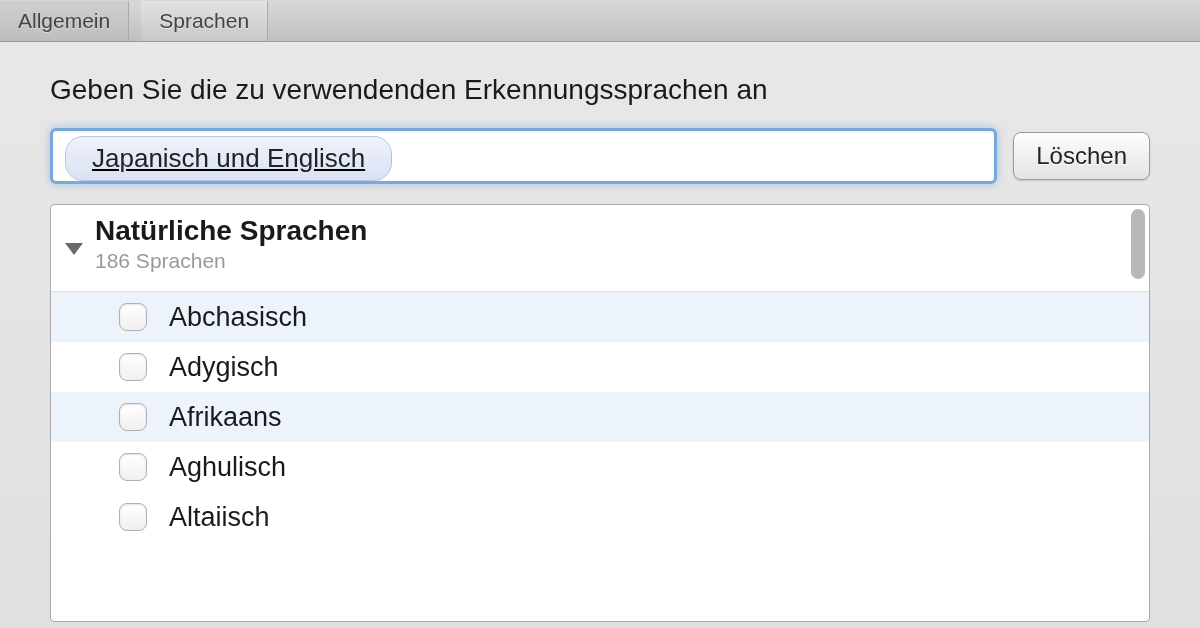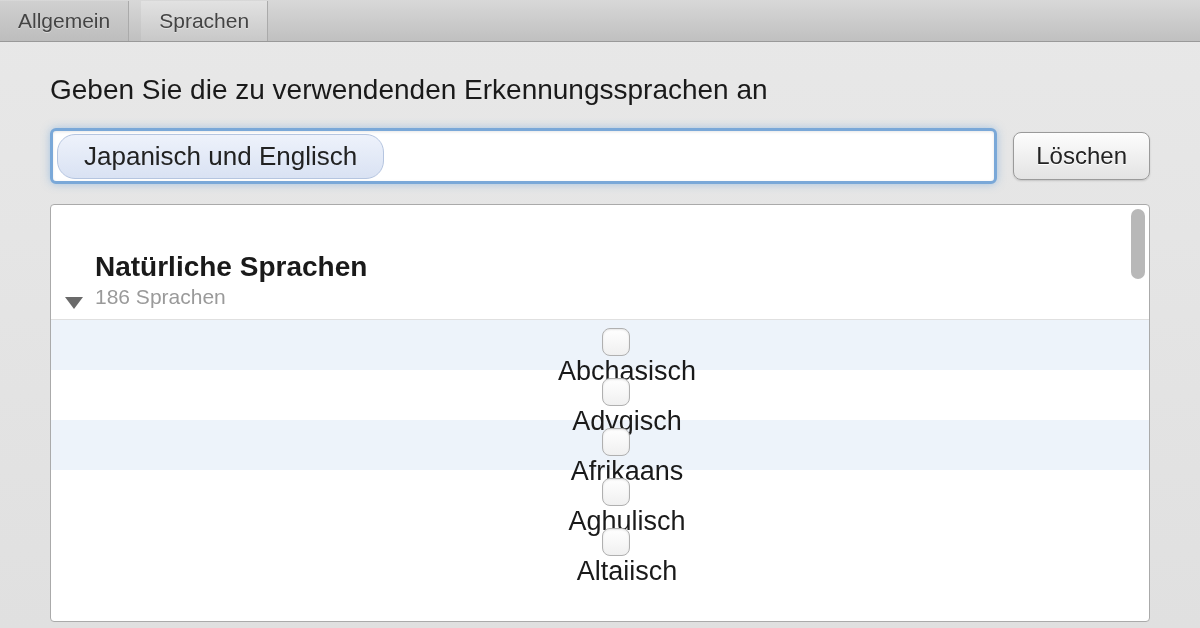--- a/index.html
+++ b/index.html
@@ -50,22 +50,23 @@
       margin-bottom: 20px;
     }
     .search-field {
       flex: 1;
       height: 56px;
       border: 3px solid #7aa8d8;
       border-radius: 6px;
       background: #fff;
       box-shadow: 0 0 8px rgba(100,160,220,0.5), inset 0 1px 3px rgba(0,0,0,0.1);
       display: flex;
-      align-items: center;
-      padding: 0 4px;
+      align-items: flex-end;
+      padding: 0 12px;
+      text-decoration: underline;
     }
     .token {
       background: linear-gradient(to bottom, #eef2fb, #d9e2f3);
       border: 1px solid #b5c5e0;
       border-radius: 18px;
       padding: 6px 26px;
       font-size: 26px;
       color: #222;
     }
     .clear-btn {
@@ -87,25 +88,24 @@
       background: #fff;
       height: 418px;
       overflow: hidden;
     }
     .list-inner {
       height: 100%;
       overflow: hidden;
     }
     .group-header {
       display: flex;
-      align-items: flex-end;
-      padding: 10px 14px 10px 14px;
+      align-items: center;
+      padding: 10px 14px 18px 14px;
       border-bottom: 1px solid #e0e0e0;
       gap: 12px;
-      margin-top: 36px;
     }
     .disclosure {
       margin-top: 10px;
       width: 0;
       height: 0;
       border-left: 9px solid transparent;
       border-right: 9px solid transparent;
       border-top: 12px solid #6a6a6a;
       cursor: pointer;
     }
@@ -123,21 +123,20 @@
       color: #9a9a9a;
       margin-top: 2px;
     }
     .lang-row {
       display: flex;
       align-items: center;
       padding: 8px 14px 8px 68px;
       font-size: 27px;
       color: #1a1a1a;
       height: 50px;
-      flex-direction: column;
     }
     .lang-row.even { background: #edf3fa; }
     .lang-row.odd  { background: #ffffff; }
     .lang-row.last {
       height: 44px;
       overflow: hidden;
       align-items: flex-start;
       padding-top: 6px;
     }
     .checkbox {

